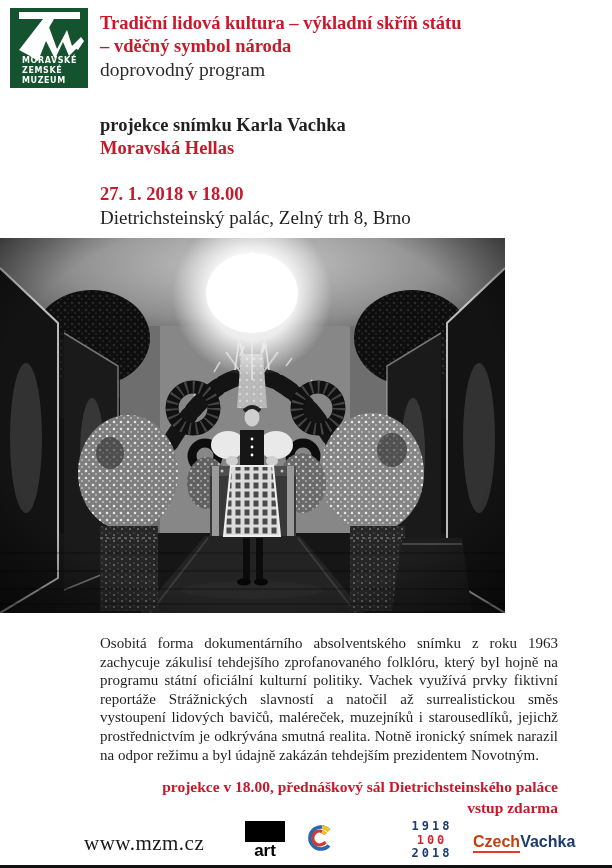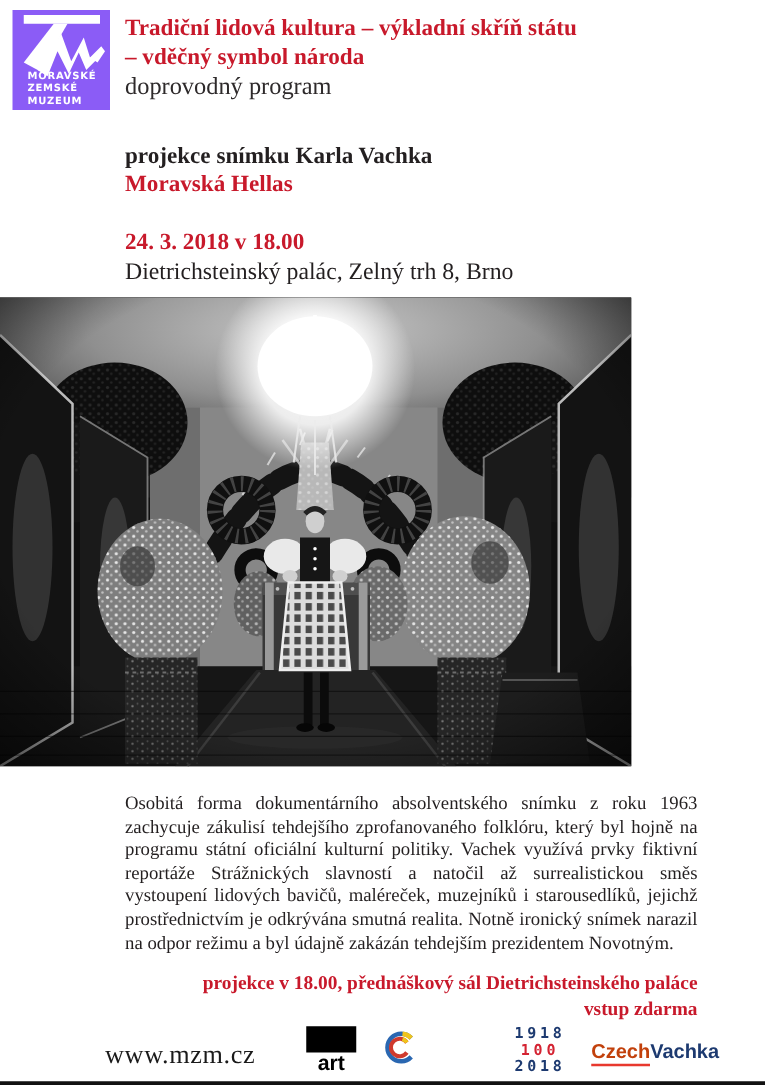--- a/index.html
+++ b/index.html
@@ -8,21 +8,21 @@
     width:612px;height:868px;
     background:#ffffff;
     overflow:hidden;
     font-family:"Liberation Serif", serif;
     color:#231f20;
   }
   
   .mzm-logo{
     position:absolute;left:10px;top:8px;
     width:78px;height:80px;
-    background:#8b5cf6;
+    background:#14532d;
   }
   .mzm-logo svg{position:absolute;left:0;top:0;}
   .mzm-logo .wordmark{
     position:absolute;left:12px;top:48px;
     font-family:"DejaVu Sans", sans-serif;
     font-weight:bold;font-size:8px;line-height:10px;
     letter-spacing:0.6px;color:#ffffff;
   }
   
   .header{position:absolute;left:100px;top:12px;width:470px;}
@@ -111,21 +111,21 @@
   <div class="header">
     <div class="title-line">Tradiční lidová kultura – výkladní skříň státu</div>
     <div class="title-line">– vděčný symbol národa</div>
     <div class="subtitle">doprovodný program</div>
   </div>
 
   <div class="event">
     <div class="event-heading">projekce snímku Karla Vachka</div>
     <div class="film-title">Moravská Hellas</div>
     <div class="event-spacer"></div>
-    <div class="event-datetime">24. 3. 2018 v 18.00</div>
+    <div class="event-datetime">27. 1. 2018 v 18.00</div>
     <div class="event-venue">Dietrichsteinský palác, Zelný trh 8, Brno</div>
   </div>
 
   <div class="photo">
     <svg width="505" height="375" viewBox="0 0 505 375">
       <defs>
         <radialGradient id="ceil" cx="50%" cy="16%" r="80%">
           <stop offset="0%" stop-color="#c9c9c9"></stop>
           <stop offset="45%" stop-color="#8f8f8f"></stop>
           <stop offset="100%" stop-color="#1c1c1c"></stop>

